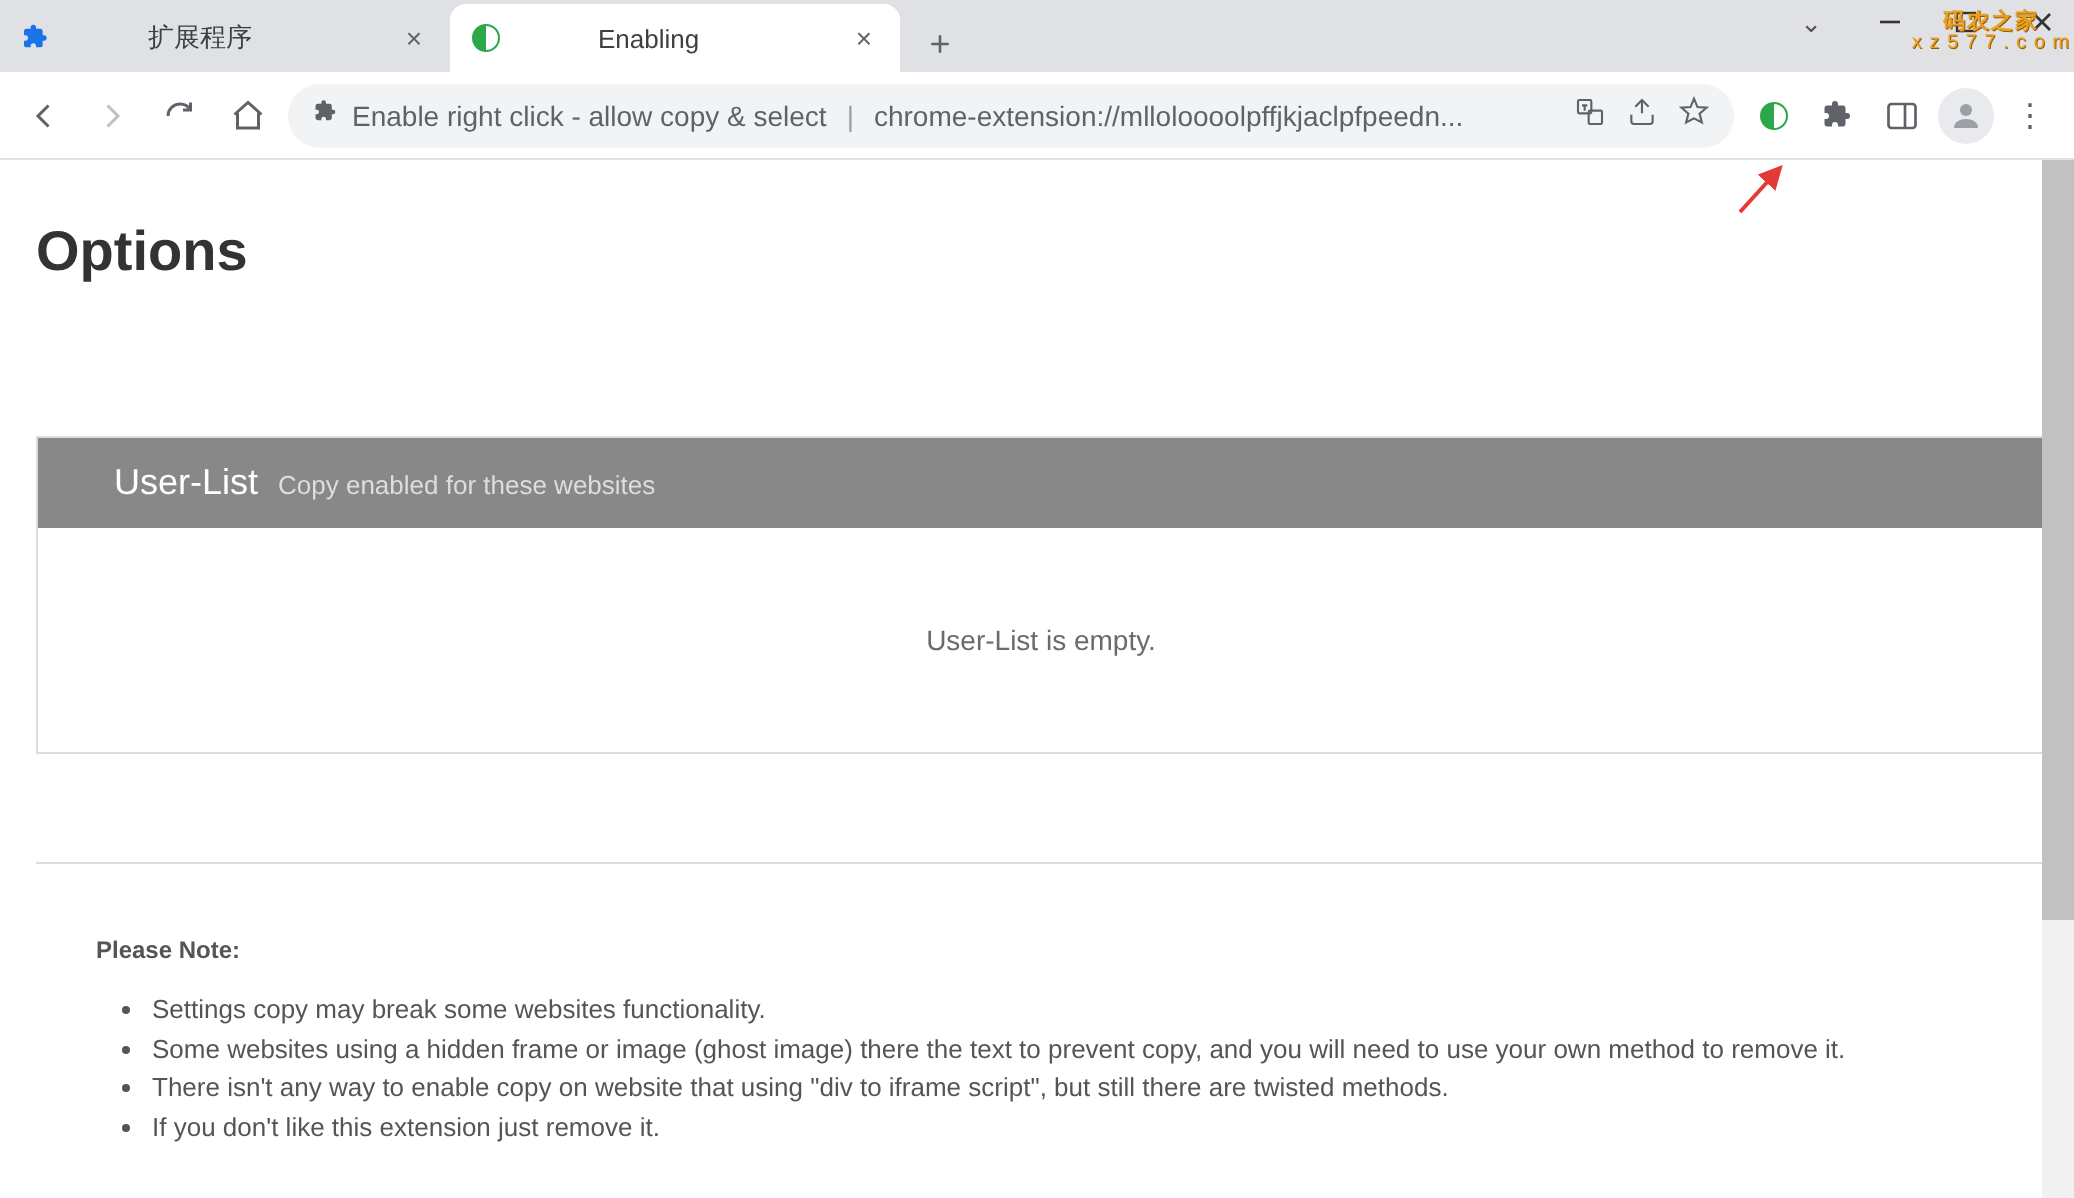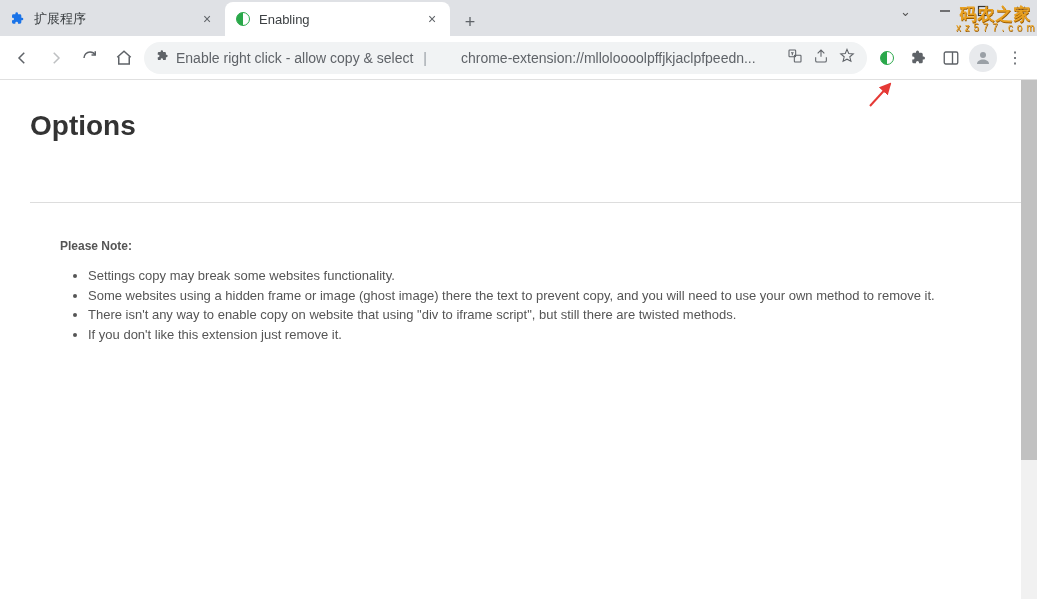--- a/index.html
+++ b/index.html
@@ -4,52 +4,52 @@
 <style>
 * { margin: 0; padding: 0; box-sizing: border-box; }
 body { font-family: "Segoe UI", Arial, sans-serif; font-size: 13px; background: #fff; color: #222; width: 1037px; height: 599px; overflow: hidden; position: relative; }
 
 
 .titlebar { height: 36px; background: #dfe1e5; display: flex; align-items: flex-end; position: relative; }
 .tab { display: flex; align-items: center; height: 34px; width: 225px; border-radius: 8px 8px 0 0; padding: 0 10px; margin-top: 2px; cursor: pointer; position: relative; }
 .tab-inactive { background: transparent; }
 .tab-active { background: #fff; }
 .tab-favicon { width: 16px; height: 16px; margin-right: 8px; display: flex; align-items: center; justify-content: center; }
-.tab-title { flex: 1; white-space: nowrap; overflow: hidden; text-overflow: ellipsis; color: #3c4043; font-size: 13px; }
+.tab-title { flex: 1; white-space: nowrap; overflow: hidden; text-overflow: ellipsis; color: #3c4043; font-size: 13px; margin-left: 40px; }
 .tab-close { width: 16px; height: 16px; color: #5f6368; font-size: 14px; display: flex; align-items: center; justify-content: center; border-radius: 50%; }
 .new-tab-btn { width: 28px; height: 28px; display: flex; align-items: center; justify-content: center; color: #5f6368; font-size: 18px; margin-left: 6px; border-radius: 50%; }
 
 .win-controls { position: absolute; right: 2px; top: 1px; display: flex; align-items: center; gap: 10px; }
 .win-ctl { width: 28px; height: 20px; display: flex; align-items: center; justify-content: center; color: #333; }
 .win-chevron { font-size: 13px; color: #555; margin-right: 10px; }
 
 
 .watermark { position: absolute; right: 2px; top: 6px; text-align: center; z-index: 5; pointer-events: none; line-height: 1; }
-.wm-line1 { color: #e8a020; font-weight: bold; font-size: 17px; text-shadow: 0.5px 0.5px 0 #9a5a00; letter-spacing: 1px; }
+.wm-line1 { color: #e8a020; font-weight: bold; font-size: 11px; text-shadow: 0.5px 0.5px 0 #9a5a00; letter-spacing: 1px; }
 .wm-line2 { color: #e8a020; font-weight: normal; font-size: 10px; text-shadow: 0.5px 0.5px 0 #9a5a00; letter-spacing: 0.5px; }
 
 
 .toolbar { height: 44px; background: #fff; border-bottom: 1px solid #e0e0e0; display: flex; align-items: center; padding: 0 8px; gap: 6px; }
 .tbtn { width: 28px; height: 28px; display: flex; align-items: center; justify-content: center; border-radius: 50%; color: #5f6368; }
 .tbtn svg { width: 18px; height: 18px; }
 .omnibox { flex: 1; display: flex; align-items: center; background: #f1f3f4; border-radius: 16px; height: 32px; padding: 0 12px; color: #3c4043; font-size: 14px; gap: 6px; overflow: hidden; justify-content: space-between; }
 .omni-sep { color: #9aa0a6; margin: 0 4px; }
 .omni-ext { color: #5f6368; }
-.omni-url { color: #5f6368; white-space: nowrap; overflow: hidden; text-overflow: ellipsis; margin-left: 24px; }
+.omni-url { color: #5f6368; white-space: nowrap; overflow: hidden; text-overflow: ellipsis; }
 .omni-right { margin-left: auto; display: flex; gap: 10px; align-items: center; }
 .action-btns { display: flex; gap: 4px; align-items: center; }
 .avatar { width: 28px; height: 28px; border-radius: 50%; background: #e8eaed; display: flex; align-items: center; justify-content: center; }
 .dots { font-size: 16px; color: #5f6368; }
 
 
 .arrow-annot { position: absolute; left: 866px; top: 80px; width: 30px; height: 30px; pointer-events: none; }
 .arrow-annot svg { width: 100%; height: 100%; }
 
 
-.page { padding: 0 0 0 16px; height: calc(599px - 80px); overflow-y: auto; }
+.page { padding: 0 0 0 4px; height: calc(599px - 80px); overflow-y: auto; }
 .page-inner { padding: 0 14px 40px 14px; }
 .page-title { font-size: 28px; font-weight: 600; color: #333; padding: 30px 0 6px 0; }
 
 .section { margin-top: 70px; border: 1px solid #ddd; }
 .section-head { background: #888; color: #fff; padding: 12px 38px; display: flex; align-items: baseline; gap: 10px; }
 .section-head .st { font-size: 18px; font-weight: 400; }
 .section-head .sd { font-size: 13px; color: #ddd; }
 .section-body { padding: 48px 0; text-align: center; color: #6b6b6b; font-size: 14px; }
 
 .hr { border-top: 1px solid #ddd; margin: 54px 0 36px 0; }
@@ -201,20 +201,27 @@
 </div>
 
 <div class="vscroll">
     <div class="vscroll-thumb"></div>
   </div>
 
 <div class="page">
   <div class="page-inner">
     <h1 class="page-title">Options</h1>
 
+    <div class="section">
+      <div class="section-head">
+        <span class="st">User-List</span>
+        <span class="sd">Copy enabled for these websites</span>
+      </div>
+      <div class="section-body">User-List is empty.</div>
+    </div>
 
     <div class="hr"></div>
 
     <div class="note-area">
       <div class="note-title">Please Note:</div>
       <ul class="note-list">
         <li>Settings copy may break some websites functionality.</li>
         <li>Some websites using a hidden frame or image (ghost image) there the text to prevent copy, and you will need to use your own method to remove it.</li>
         <li>There isn't any way to enable copy on website that using "div to iframe script", but still there are twisted methods.</li>
         <li>If you don't like this extension just remove it.</li>

